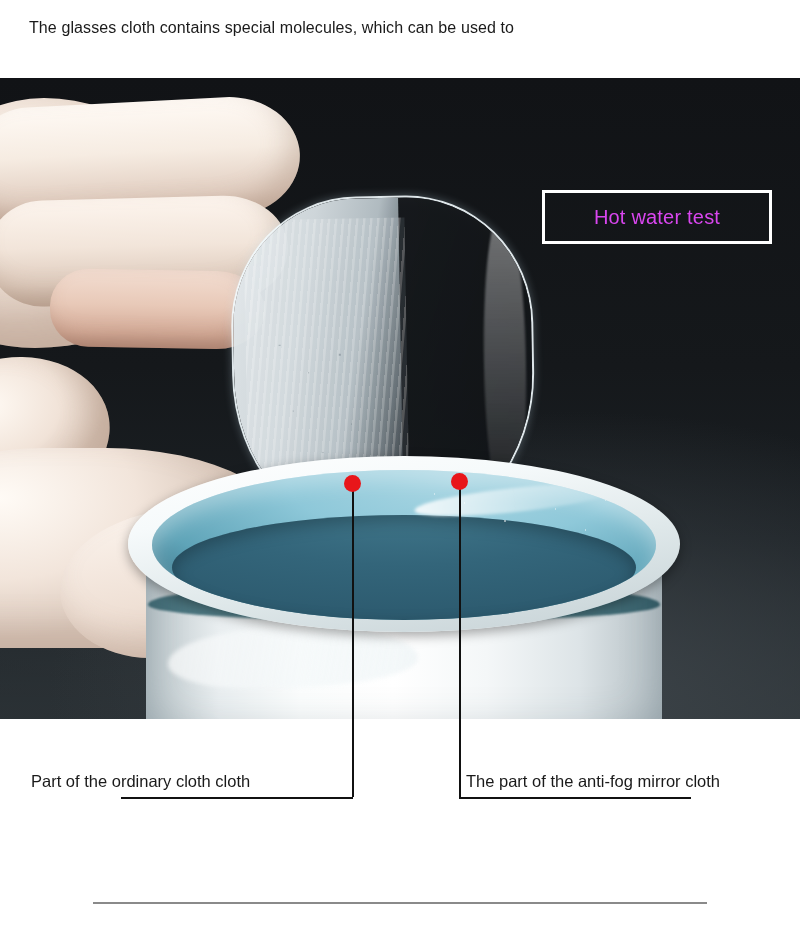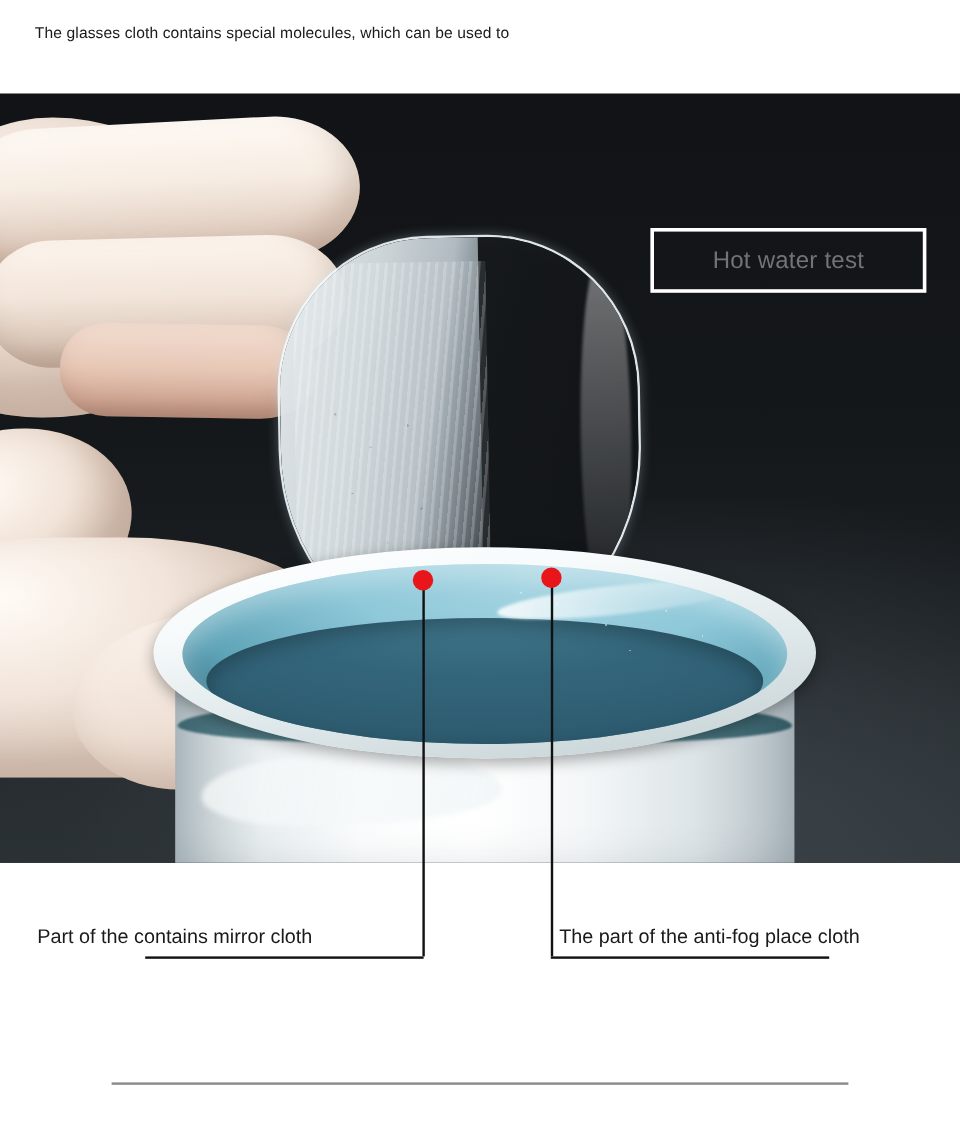--- a/index.html
+++ b/index.html
@@ -27,21 +27,21 @@
     top: 0;
     width: 800px;
     height: 78px;
     background: #ffffff;
     box-sizing: border-box;
     padding: 16px 30px 0 29px;
   }
   #header-caption .line {
     display: block;
     color: #1a1a1a;
-    font-size: 13px;
+    font-size: 16px;
     line-height: 24px;
     letter-spacing: 0.1px;
     white-space: nowrap;
   }
 
   
   #photo {
     position: absolute;
     left: 0;
     top: 78px;
@@ -330,21 +330,21 @@
     width: 230px;
     height: 54px;
     border: 3px solid #ffffff;
     box-sizing: border-box;
     display: flex;
     align-items: center;
     justify-content: center;
     background: rgba(0,0,0,0);
   }
   #badge-hot-water-test span {
-    color: #737373;
+    color: #d946ef;
     font-size: 20px;
     letter-spacing: .2px;
     white-space: nowrap;
   }
 
   
   #annotations {
     position: absolute;
     left: 0;
     top: 0;
@@ -443,21 +443,21 @@
   </div>
 
   <div id="annotations">
     <div class="leader-line" style="left:352px; top:489px; height:308px;"></div>
     <div class="leader-line" style="left:459px; top:487px; height:310px;"></div>
 
     <div class="marker-dot" style="left:344px; top:475px;"></div>
     <div class="marker-dot" style="left:451px; top:473px;"></div>
   </div>
 
-  <div class="caption" id="caption-left">Part of the contains mirror cloth</div>
+  <div class="caption" id="caption-left">Part of the ordinary cloth cloth</div>
   <div class="caption-underline" id="underline-left"></div>
 
-  <div class="caption" id="caption-right">The part of the anti-fog place cloth</div>
+  <div class="caption" id="caption-right">The part of the anti-fog mirror cloth</div>
   <div class="caption-underline" id="underline-right"></div>
 
   <div id="footer-rule"></div>
 
 </div>
 
 </body></html>

